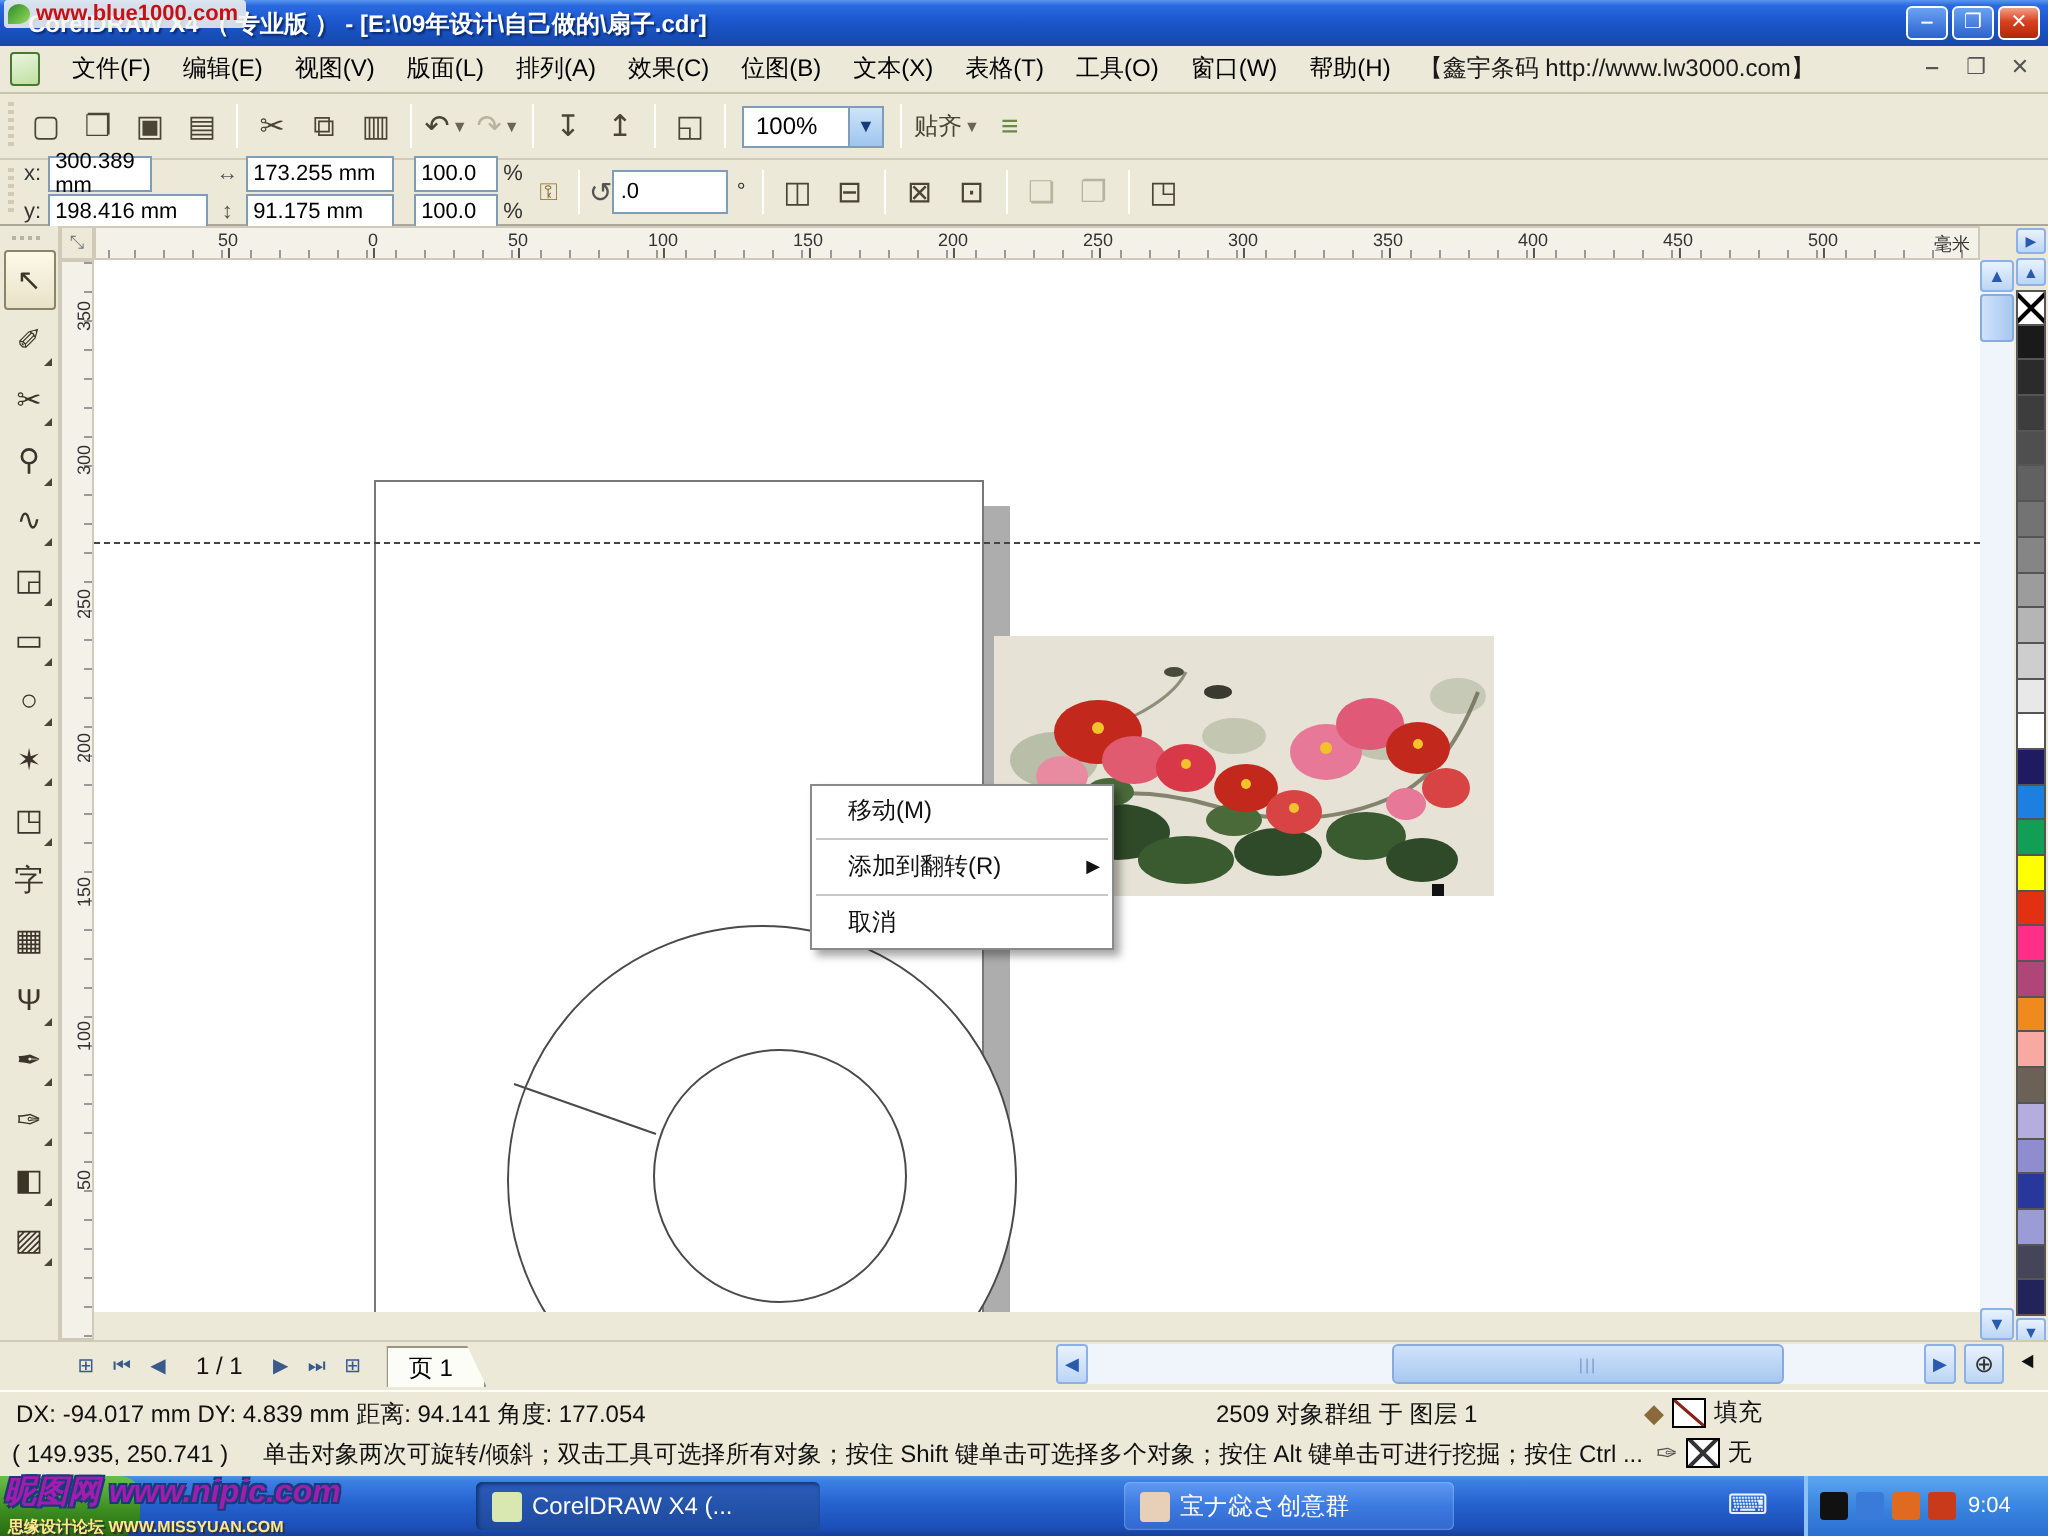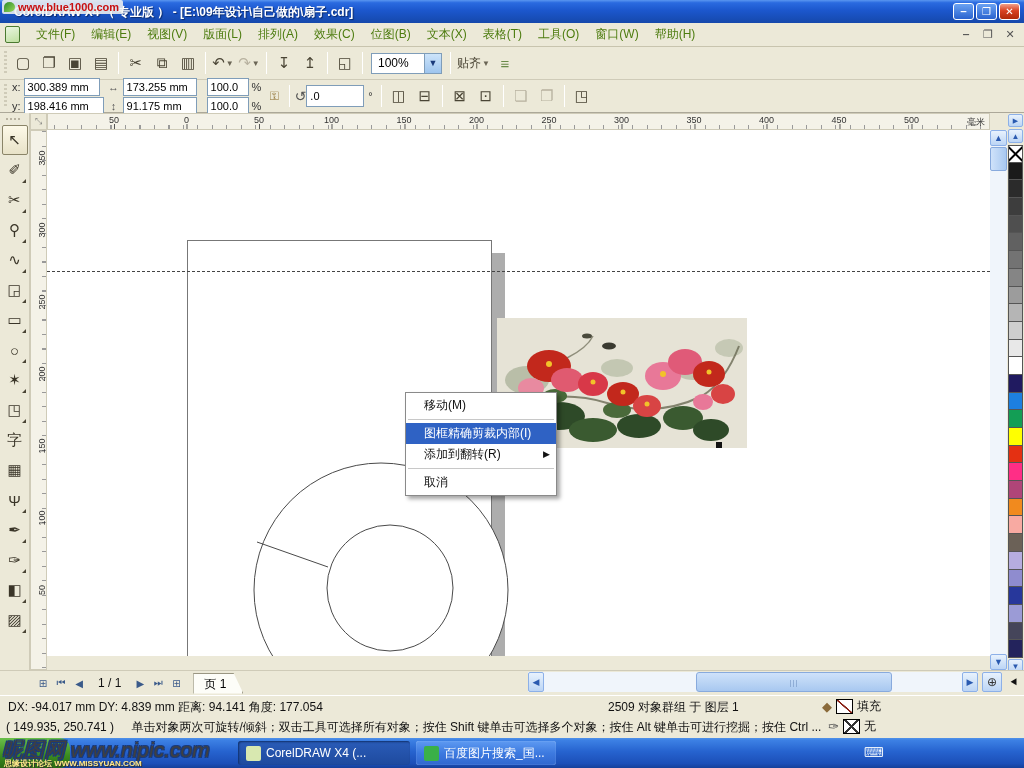--- a/index.html
+++ b/index.html
@@ -19,21 +19,21 @@
   .winbtns { position:absolute; right:4px; top:3px; display:flex; gap:2px; }
   .winbtn { width:21px; height:17px; border:1px solid #fff; border-radius:3px; color:#fff; font-size:10px; font-weight:bold;
     display:flex; align-items:center; justify-content:center; background:linear-gradient(180deg,#6aa2f2,#2a63cf); }
   .winbtn.close { background:linear-gradient(180deg,#f2a08a,#d84020 45%,#b02808); }
 
   
   #menubar { position:absolute; left:0; top:23px; width:1024px; height:24px; background:#ece9d8;
     border-bottom:1px solid #c8c4ae; display:flex; align-items:center; }
   #appicon { width:15px; height:17px; margin:0 8px 0 5px; background:linear-gradient(160deg,#eaf5e0,#bfe0a0);
     border:1px solid #4a7a30; border-radius:2px; }
-  .menu-item { padding:3px 8px; white-space:nowrap; color:#4d7c0f; }
+  .menu-item { padding:3px 8px; white-space:nowrap; color:#000000; }
   #menu-promo { padding:3px 6px; white-space:nowrap; color:#1a1a1a; }
   .docbtns { position:absolute; right:6px; top:4px; display:flex; gap:6px; color:#555; font-weight:bold; font-size:11px; }
   .docbtn { width:16px; height:15px; text-align:center; line-height:15px; }
 
   
   #stdbar { position:absolute; left:0; top:47px; width:1024px; height:33px; background:#ece9d8;
     border-bottom:1px solid #cfcbb8; display:flex; align-items:center; }
   #propbar { position:absolute; left:0; top:80px; width:1024px; height:33px; background:#ece9d8;
     border-bottom:1px solid #aca899; display:flex; align-items:center; }
   .grip { width:8px; height:24px; margin-left:2px;
@@ -159,21 +159,21 @@
   .task-btn.active { background:linear-gradient(180deg,#2a5cb8,#1e4a9e); box-shadow:inset 1px 1px 2px #10306a; }
   .task-ico { width:15px; height:15px; border-radius:2px; flex:none; }
   #tray { position:absolute; right:0; top:738px; width:122px; height:30px;
     background:linear-gradient(180deg,#5ba6f2,#3a86e0 50%,#2a6ed0); border-left:2px solid #8ec2f5;
     display:flex; align-items:center; gap:4px; padding:0 6px; }
   .tray-ico { width:14px; height:14px; border-radius:2px; flex:none; }
   #clock { color:#fff; font-size:11px; margin-left:2px; }
   #kbd-ico { position:absolute; right:140px; top:744px; color:#e8f0fa; font-size:14px; }
 
   
-  #wm-bottom { position:absolute; left:2px; top:736px; z-index:70; color:#404040; font-weight:normal; font-size:21px; font-style:italic;
+  #wm-bottom { position:absolute; left:2px; top:736px; z-index:70; color:#a21caf; font-weight:bold; font-size:16px; font-style:italic;
     text-shadow:1px 1px 0 #1a3a7a,-1px -1px 0 #1a3a7a,1px -1px 0 #1a3a7a,-1px 1px 0 #1a3a7a; white-space:nowrap; }
   #wm-sub { position:absolute; left:4px; top:758px; z-index:70; color:#ffe88a; font-size:8px; font-weight:bold;
     text-shadow:1px 1px 0 #333; white-space:nowrap; }
 </style>
 </head>
 <body>
 
 <div id="app">
 
   <div id="titlebar">
@@ -195,20 +195,21 @@
         <div class="menu-item">版面(L)</div>
         <div class="menu-item">排列(A)</div>
         <div class="menu-item">效果(C)</div>
         <div class="menu-item">位图(B)</div>
         <div class="menu-item">文本(X)</div>
         <div class="menu-item">表格(T)</div>
         <div class="menu-item">工具(O)</div>
         <div class="menu-item">窗口(W)</div>
         <div class="menu-item">帮助(H)</div>
       </div>
+    <div id="menu-promo">【鑫宇条码 http://www.lw3000.com】</div>
     <div class="docbtns" id="docbtns">
         <div class="docbtn">‒</div>
         <div class="docbtn">❐</div>
         <div class="docbtn">✕</div>
       </div>
   </div>
 
   <div id="stdbar">
     <div class="grip"></div>
     <div id="std-groups" style="display:flex;align-items:center;">
@@ -240,21 +241,21 @@
       <span class="dropcaret">▼</span>
     </div>
     <div class="tbtn" style="color:#6a8a4a;">≡</div>
   </div>
 
   <div id="propbar">
     <div class="grip"></div>
     <div class="fcol">
       <div class="frow">
           <span class="flabel">x:</span>
-        <span class="fld" style="width:76px;">300.389 mm</span>
+        <span class="fld" style="width:52px;">300.389 mm</span>
         </div>
       <div class="frow">
           <span class="flabel">y:</span>
         <span class="fld" style="width:80px;">198.416 mm</span>
         </div>
     </div>
     <div class="fcol">
       <div class="frow">
           <span class="ficon">↔</span>
         <span class="fld" style="width:74px;">173.255 mm</span>
@@ -391,21 +392,20 @@
       <circle cx="150" cy="86" r="2.5" fill="#f2c22a"></circle>
 
       <ellipse cx="112" cy="28" rx="7" ry="3.5" fill="#3a3a30"></ellipse>
       <ellipse cx="90" cy="18" rx="5" ry="2.5" fill="#4a4a3c"></ellipse>
     </svg>
     <div id="sel-handle"></div>
 
     <div id="ctxmenu">
         <div class="ctx-item">移动(M)</div>
         <div class="ctx-sep"></div>
-        <div class="ctx-item hl">图框精确剪裁内部(I)</div>
         <div class="ctx-item">添加到翻转(R)<span class="sub">▶</span></div>
         <div class="ctx-sep"></div>
         <div class="ctx-item">取消</div>
       </div>
   </div>
 
   <div id="vsb">
     <div class="sb-btn up">▲</div>
     <div class="thumb"></div>
     <div class="sb-btn down">▼</div>
@@ -481,24 +481,33 @@
     <div class="st-outline">
       <span class="st-icon" style="color:#555;">✑</span>
       <span class="sw xx"></span>
       <span>无</span>
     </div>
   </div>
 
   <div id="taskbar"></div>
   <div id="start-stub"></div>
   <div id="kbd-ico">⌨</div>
+  <div id="tray">
+    <span id="tray-icons" style="display:flex;gap:4px;">
+        <span class="tray-ico" style="background: rgb(17, 17, 17);"></span>
+        <span class="tray-ico" style="background: rgb(58, 122, 216);"></span>
+        <span class="tray-ico" style="background: rgb(224, 106, 32);"></span>
+        <span class="tray-ico" style="background: rgb(200, 58, 26);"></span>
+      </span>
+    <span id="clock">9:04</span>
+  </div>
   <div id="wm-bottom">昵图网 www.nipic.com</div>
   <div id="wm-sub">思缘设计论坛 WWW.MISSYUAN.COM</div>
 
 <div class="task-btn active" style="left: 238px; width: 172px;">
       <span class="task-ico" style="background: rgb(216, 232, 176);"></span>
       <span>CorelDRAW X4 (...</span>
     </div>
-    <div class="task-btn" style="left: 416px; width: 140px;">
-      <span class="task-ico" style="background: rgb(58, 176, 72);"></span>
-      <span>百度图片搜索_国...</span>
+    <div class="task-btn" style="left: 562px; width: 165px;">
+      <span class="task-ico" style="background: rgb(232, 208, 184);"></span>
+      <span>宝ナ惢さ创意群</span>
     </div>
   </div>
 
 </body></html>

